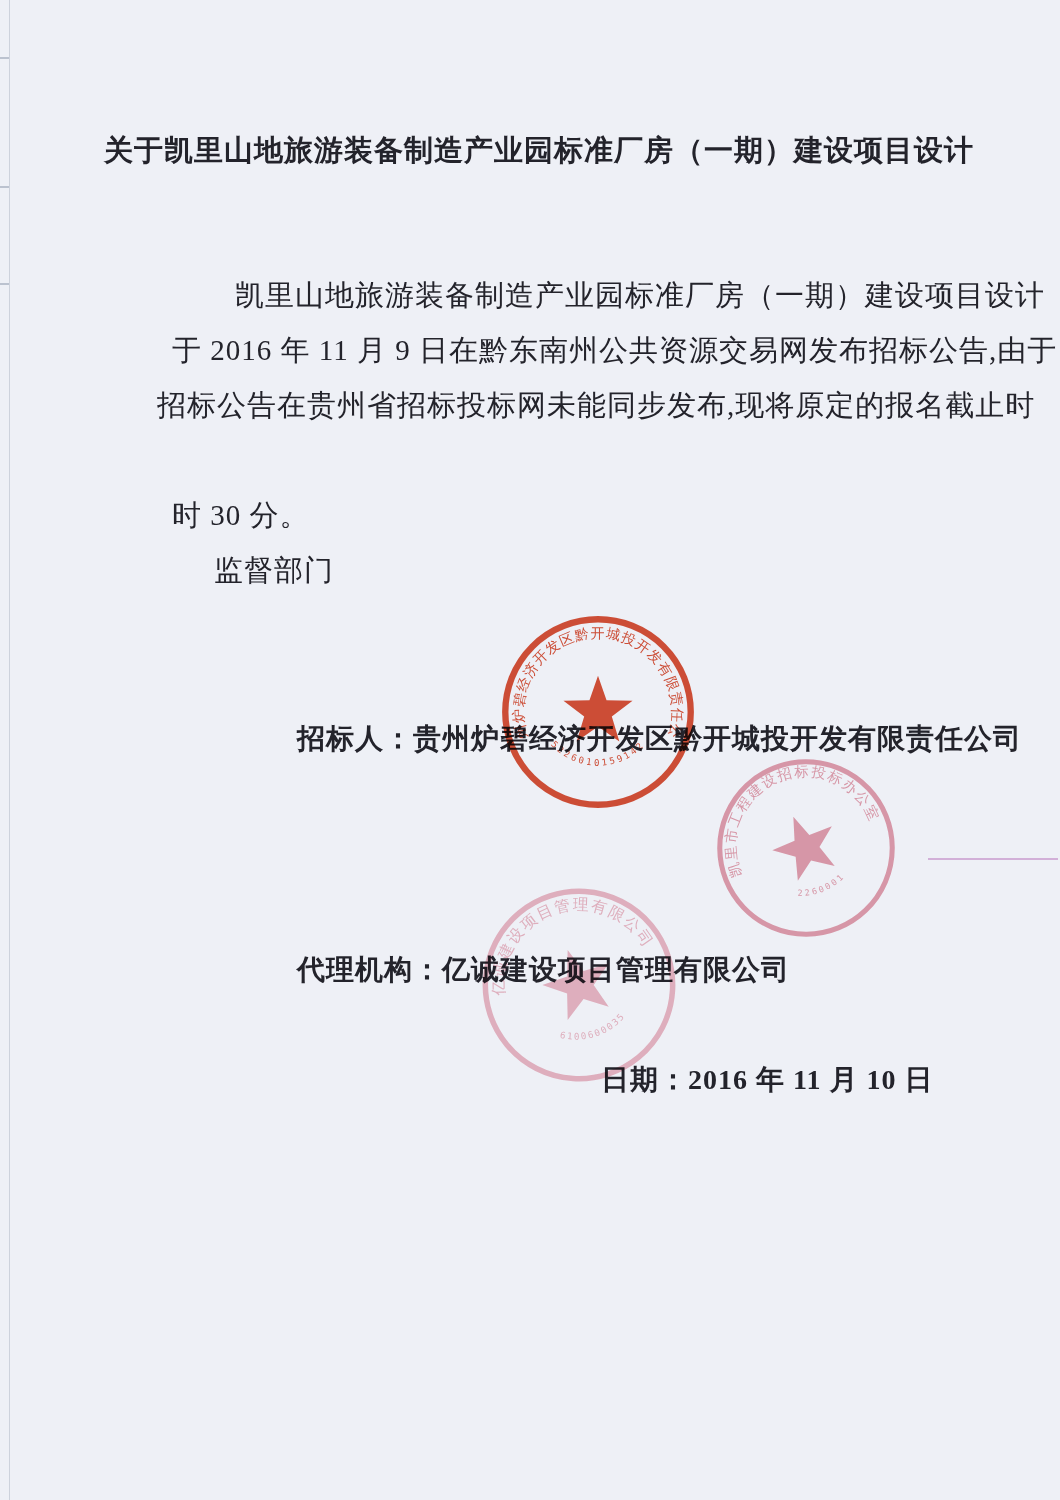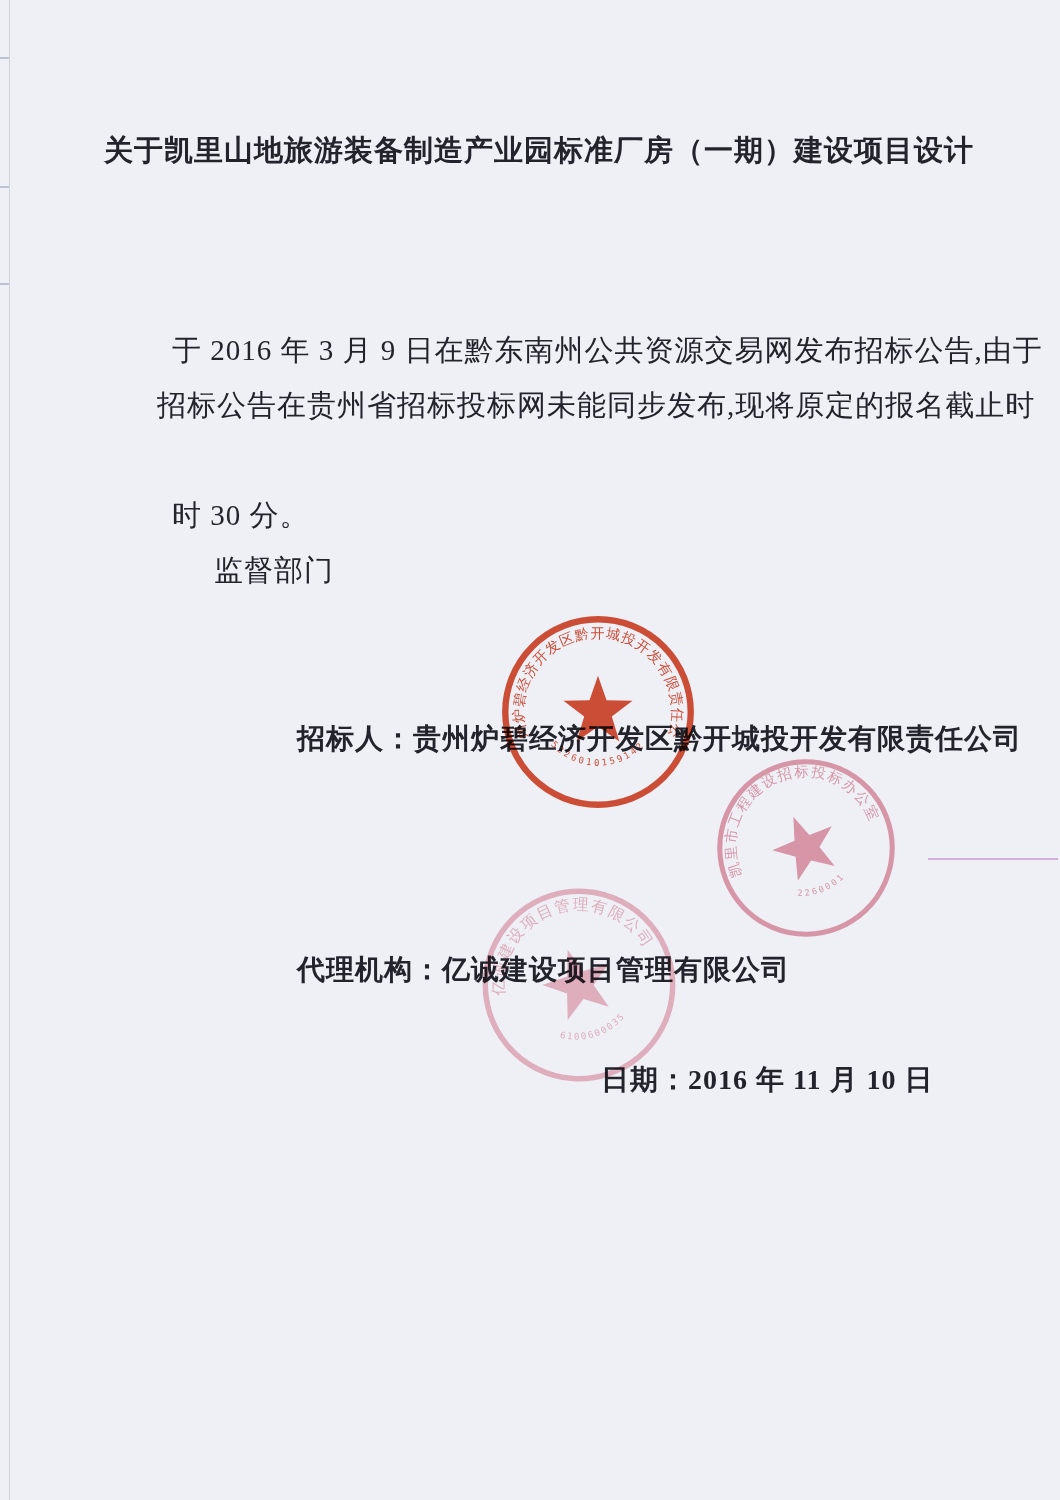--- a/index.html
+++ b/index.html
@@ -59,21 +59,22 @@
 
 <div class="page">
 
   <div class="edge-line"></div>
   <div class="edge-tick" style="top:57px"></div>
   <div class="edge-tick" style="top:186px"></div>
   <div class="edge-tick" style="top:283px"></div>
 
   <div class="txt title-line" style="top:134px;left:0;">关于凯里山地旅游装备制造产业园标准厂房（一期）建设项目设计</div>
 
-  <div class="txt" style="top:334px;left:163px;">于 2016 年 3 月 9 日在黔东南州公共资源交易网发布招标公告,由于</div>
+  <div class="txt" style="top:279px;left:226px;">凯里山地旅游装备制造产业园标准厂房（一期）建设项目设计</div>
+  <div class="txt" style="top:334px;left:163px;">于 2016 年 11 月 9 日在黔东南州公共资源交易网发布招标公告,由于</div>
   <div class="txt" style="top:389px;left:148px;">招标公告在贵州省招标投标网未能同步发布,现将原定的报名截止时</div>
   <div class="txt" style="top:499px;left:163px;">时 30 分。</div>
 
   <div class="txt" style="top:554px;left:205px;">监督部门</div>
 
   <div class="txt sig" style="top:723px;left:288px;">招标人：贵州炉碧经济开发区黔开城投开发有限责任公司</div>
   <div class="txt sig" style="top:946px;left:288px;margin-top:8px;">代理机构：亿诚建设项目管理有限公司</div>
 
   <div class="txt sig" style="top:1056px;left:592px;margin-top:8px;">日期：2016 年 11 月 10 日</div>
 

